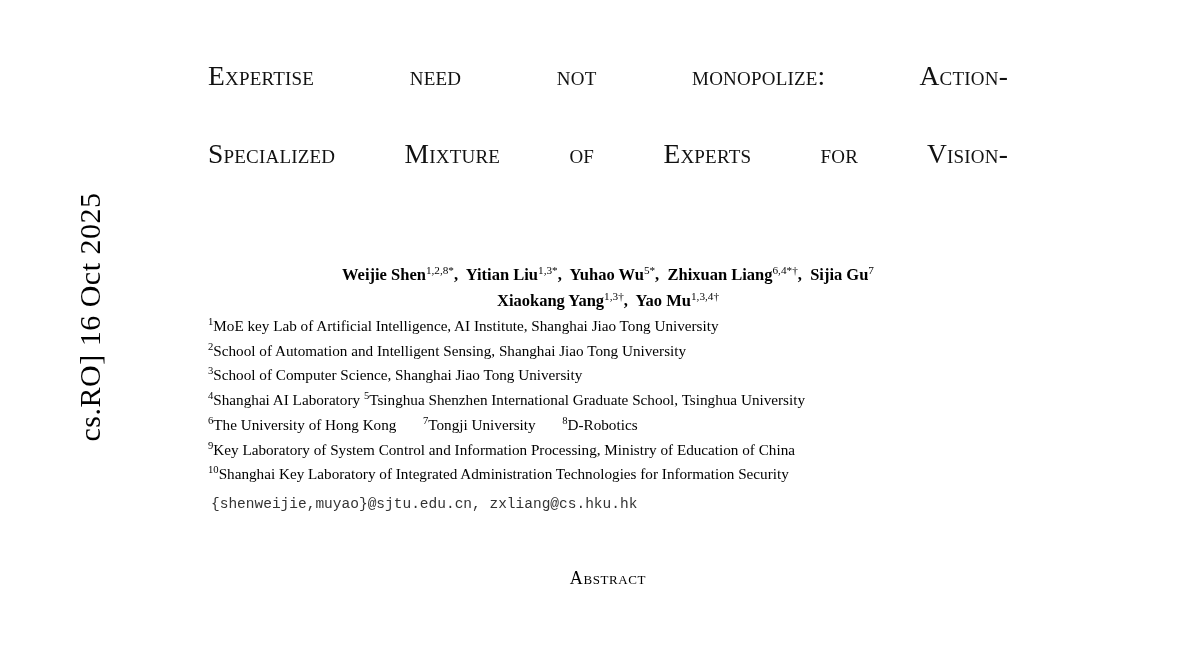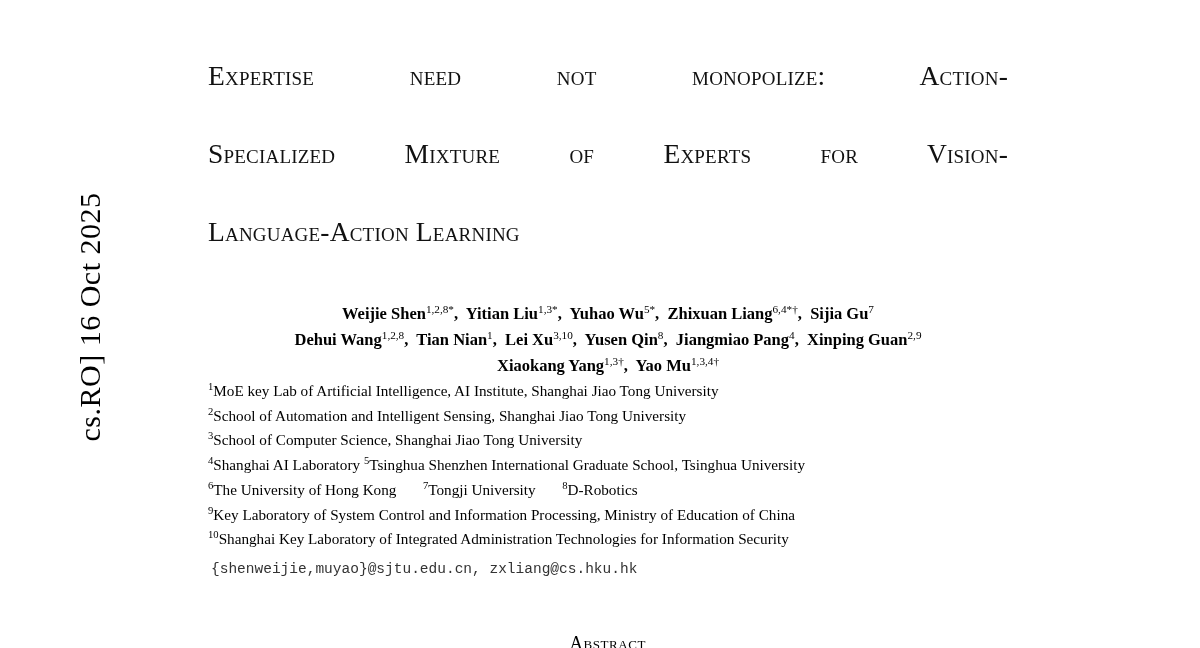--- a/index.html
+++ b/index.html
@@ -128,29 +128,25 @@
 
   <div class="arxiv-stamp">
     <div class="vtext">cs.RO]  16 Oct 2025</div>
   </div>
 
   <div class="content">
 
     <div class="title">
       <span class="ln">Expertise need not monopolize:    Action-</span>
       <span class="ln">Specialized Mixture of Experts for Vision-</span>
-      <span class="ln last">Language-Action Learning</span>
     </div>
 
     <div class="authors">
       <span class="arow">
         Weijie Shen<span class="sup">1,2,8*</span>,&nbsp; Yitian Liu<span class="sup">1,3*</span>,&nbsp; Yuhao Wu<span class="sup">5*</span>,&nbsp; Zhixuan Liang<span class="sup">6,4*†</span>,&nbsp; Sijia Gu<span class="sup">7</span>
-      </span>
-      <span class="arow">
-        Dehui Wang<span class="sup">1,2,8</span>,&nbsp; Tian Nian<span class="sup">1</span>,&nbsp; Lei Xu<span class="sup">3,10</span>,&nbsp; Yusen Qin<span class="sup">8</span>,&nbsp; Jiangmiao Pang<span class="sup">4</span>,&nbsp; Xinping Guan<span class="sup">2,9</span>
       </span>
       <span class="arow">
         Xiaokang Yang<span class="sup">1,3†</span>,&nbsp; Yao Mu<span class="sup">1,3,4†</span>
       </span>
     </div>
 
     <div class="affils">
       <span class="aff"><sup>1</sup><span>MoE key Lab of Artificial Intelligence, AI Institute, Shanghai Jiao Tong University</span></span>
       <span class="aff"><sup>2</sup><span>School of Automation and Intelligent Sensing, Shanghai Jiao Tong University</span></span>
       <span class="aff"><sup>3</sup><span>School of Computer Science, Shanghai Jiao Tong University</span></span>

